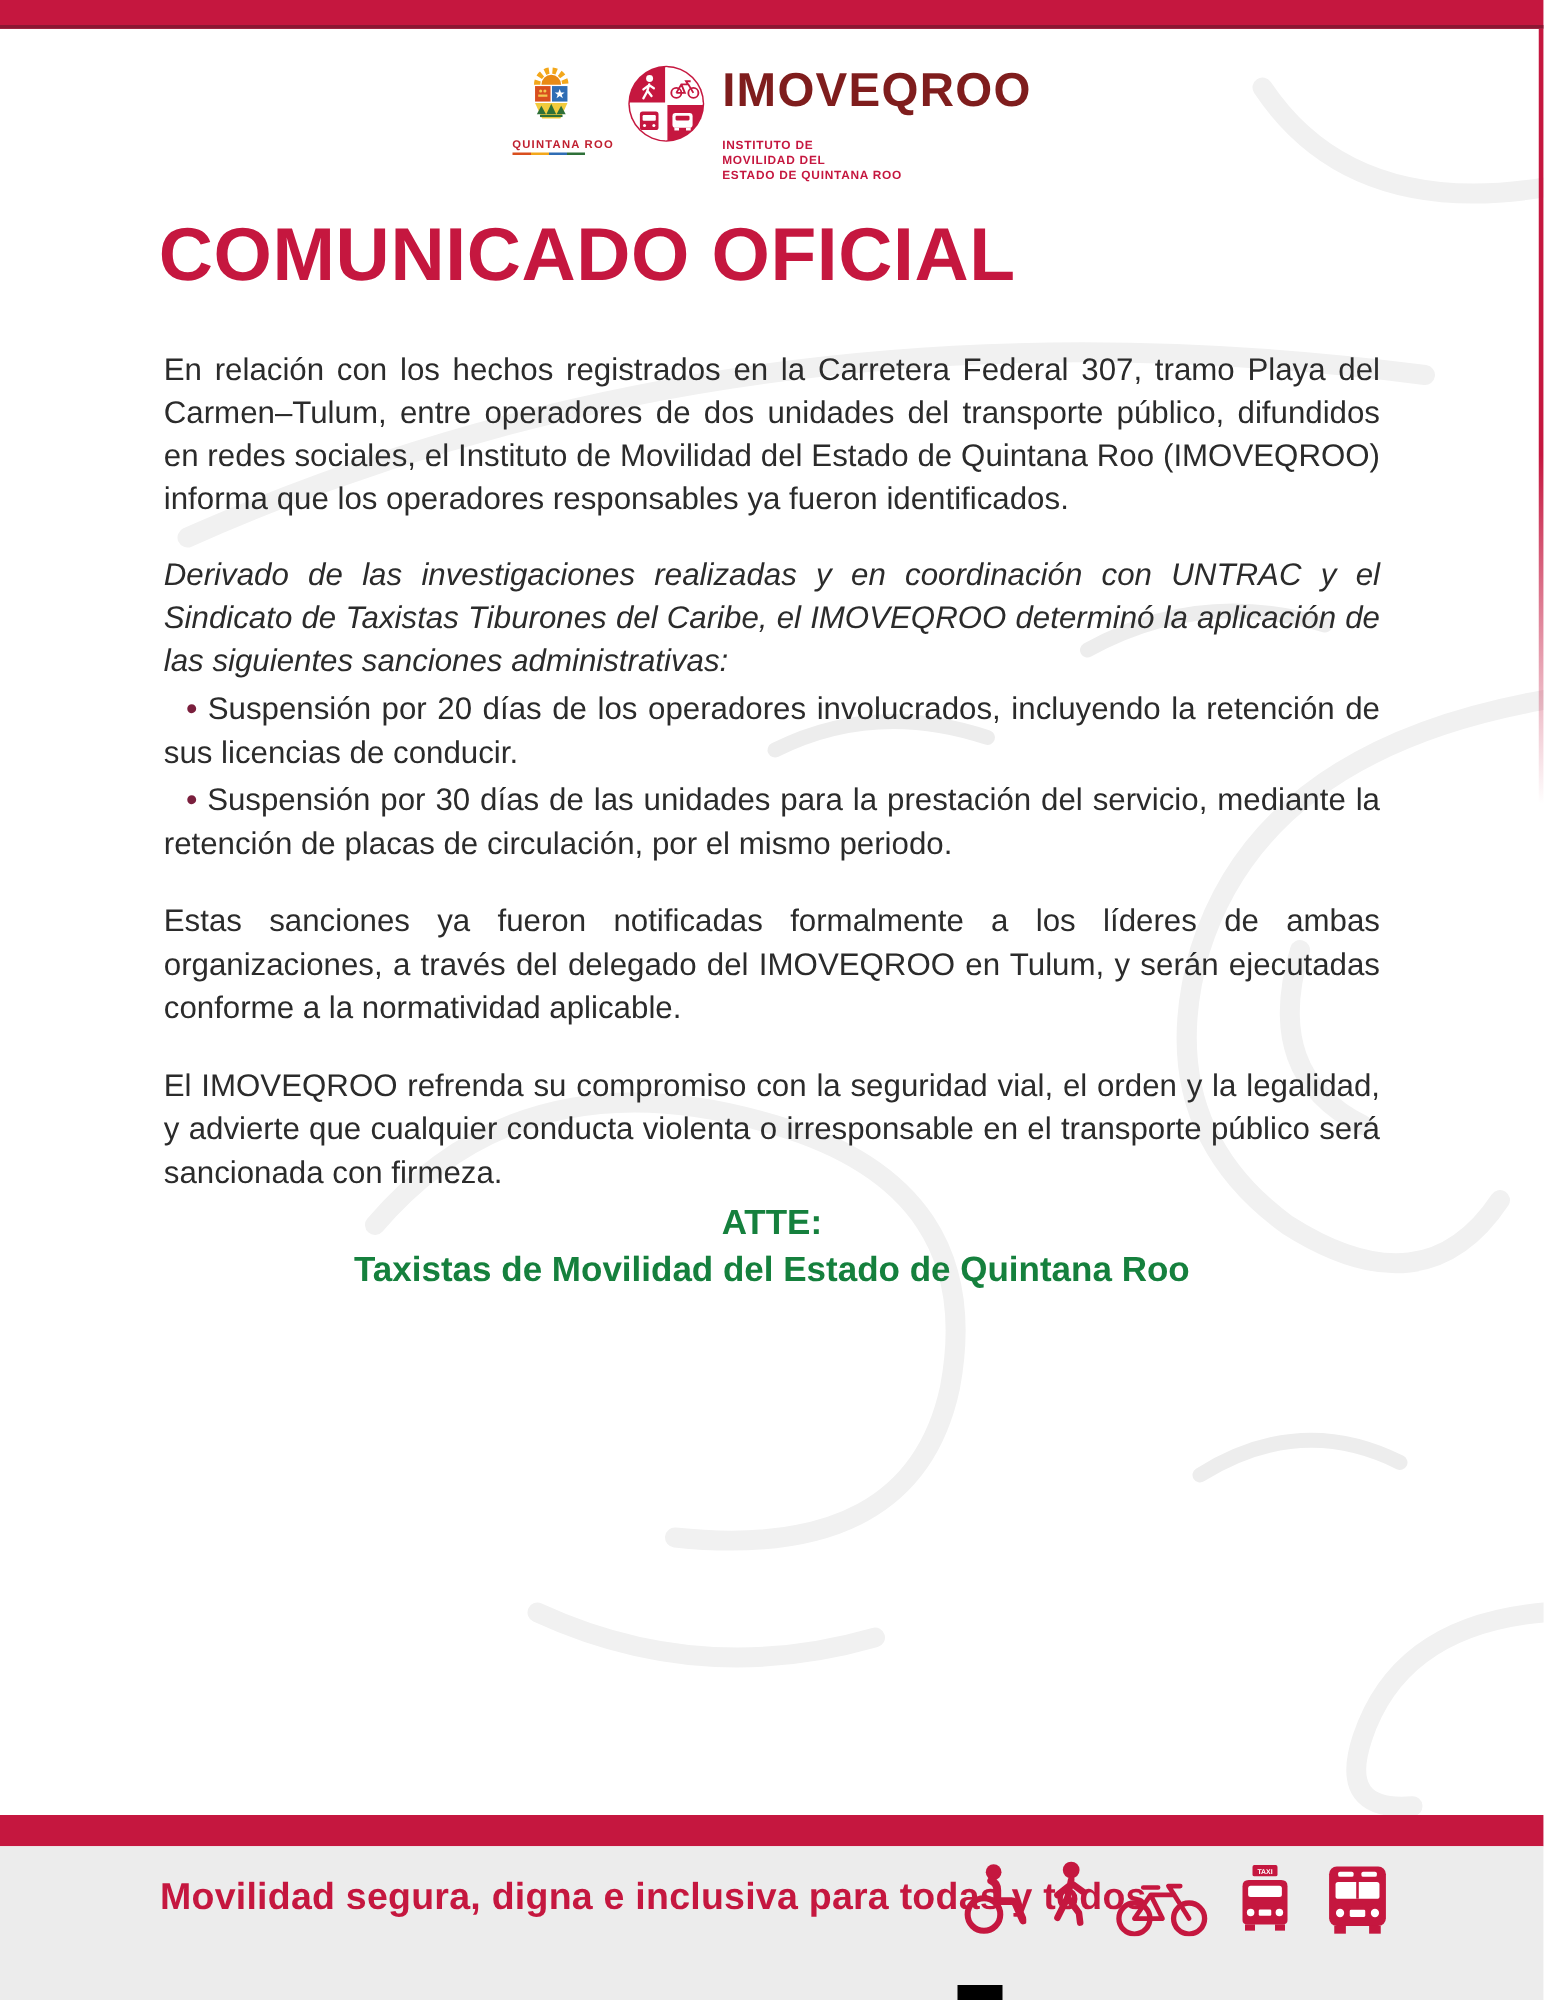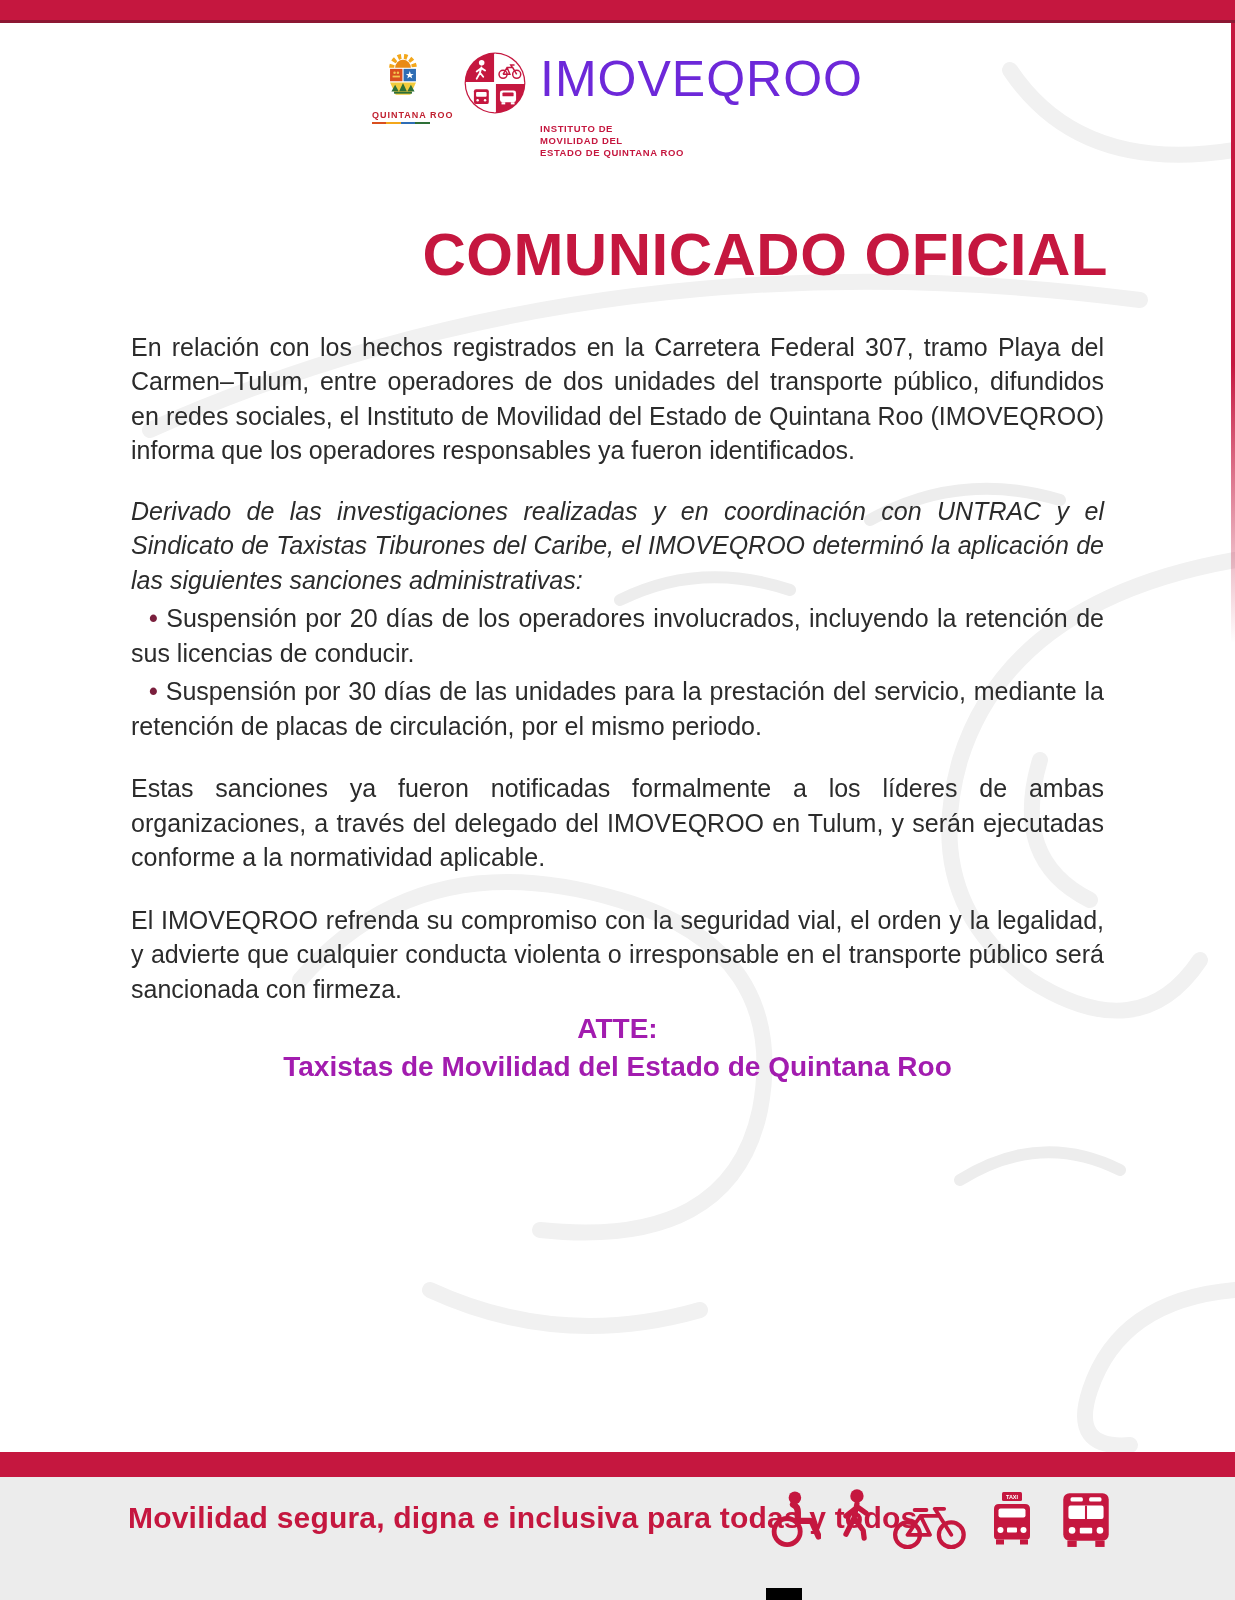--- a/index.html
+++ b/index.html
@@ -17,32 +17,32 @@
   
   .content{position:absolute;left:127px;right:127px;top:0;z-index:2;}
   
   .brand-row{display:flex;justify-content:center;align-items:flex-start;gap:14px;padding-top:50px;}
   .coat{display:flex;flex-direction:column;align-items:flex-start;width:78px;}
   .coat .state-name{font-weight:bold;font-size:9px;letter-spacing:1px;color:#c02030;margin-top:2px;white-space:nowrap;}
   .coat .state-strip{width:58px;height:2px;margin-top:2px;
     background:linear-gradient(90deg,#d94f1e 0 25%,#f3a71b 25% 50%,#2f6db4 50% 75%,#2e7038 75% 100%);}
   .imo-logo{width:62px;height:62px;margin-top:2px;}
   .wordmark{display:flex;flex-direction:column;margin-top:4px;}
-  .wordmark .acronym{font-size:50px;font-weight:normal;color:#6d28d9;letter-spacing:1px;line-height:1;}
+  .wordmark .acronym{font-size:38px;font-weight:bold;color:#7f1d1d;letter-spacing:1px;line-height:1;}
   .wordmark .sub{font-size:9.5px;font-weight:bold;color:#c5173f;letter-spacing:.6px;line-height:1.25;margin-top:19px;}
   
-  .doc-title{margin-top:65px;text-align:right;color:#c5173f;font-size:60px;line-height:62px;font-weight:bold;letter-spacing:.5px;}
+  .doc-title{margin-top:26px;text-align:left;color:#c5173f;font-size:60px;line-height:62px;font-weight:bold;letter-spacing:.5px;}
   .doc-date{margin-top:70px;font-size:30px;font-weight:bold;color:#1d1d1d;}
   .body-text{margin:4px;font-size:25px;line-height:34.5px;text-align:justify;color:#2b2b2b;}
   .mt-first{margin-top:44px;}
   .mt-para{margin-top:26px;font-style:italic;}
   .mt-para2{margin-top:28px;}
   .bullet{text-indent:18px;}
   .bullet-dot{color:#7a1f3d;font-weight:bold;}
-  .signoff{text-align:center;font-weight:bold;font-size:28px;line-height:38px;color:#a21caf;}
+  .signoff{text-align:center;font-weight:bold;font-size:28px;line-height:38px;color:#15803d;}
   .signoff .atte{display:block;}
   .signoff .signer{display:block;}
   
   .footer-bar{position:absolute;left:0;right:0;top:1452px;height:25px;background:#c5173f;z-index:2;}
   .footer-area{position:absolute;left:0;right:0;top:1477px;bottom:0;background:#ececec;z-index:2;}
   .footer-slogan{position:absolute;left:128px;top:24px;color:#c5173f;font-weight:bold;font-size:30px;letter-spacing:.2px;}
   .footer-icons{position:absolute;right:118px;top:10px;display:flex;align-items:flex-end;gap:13px;}
   .footer-icons svg{display:block;}
   .home-bar{position:absolute;left:766px;bottom:0;width:36px;height:12px;background:#000;z-index:4;}
 </style>

